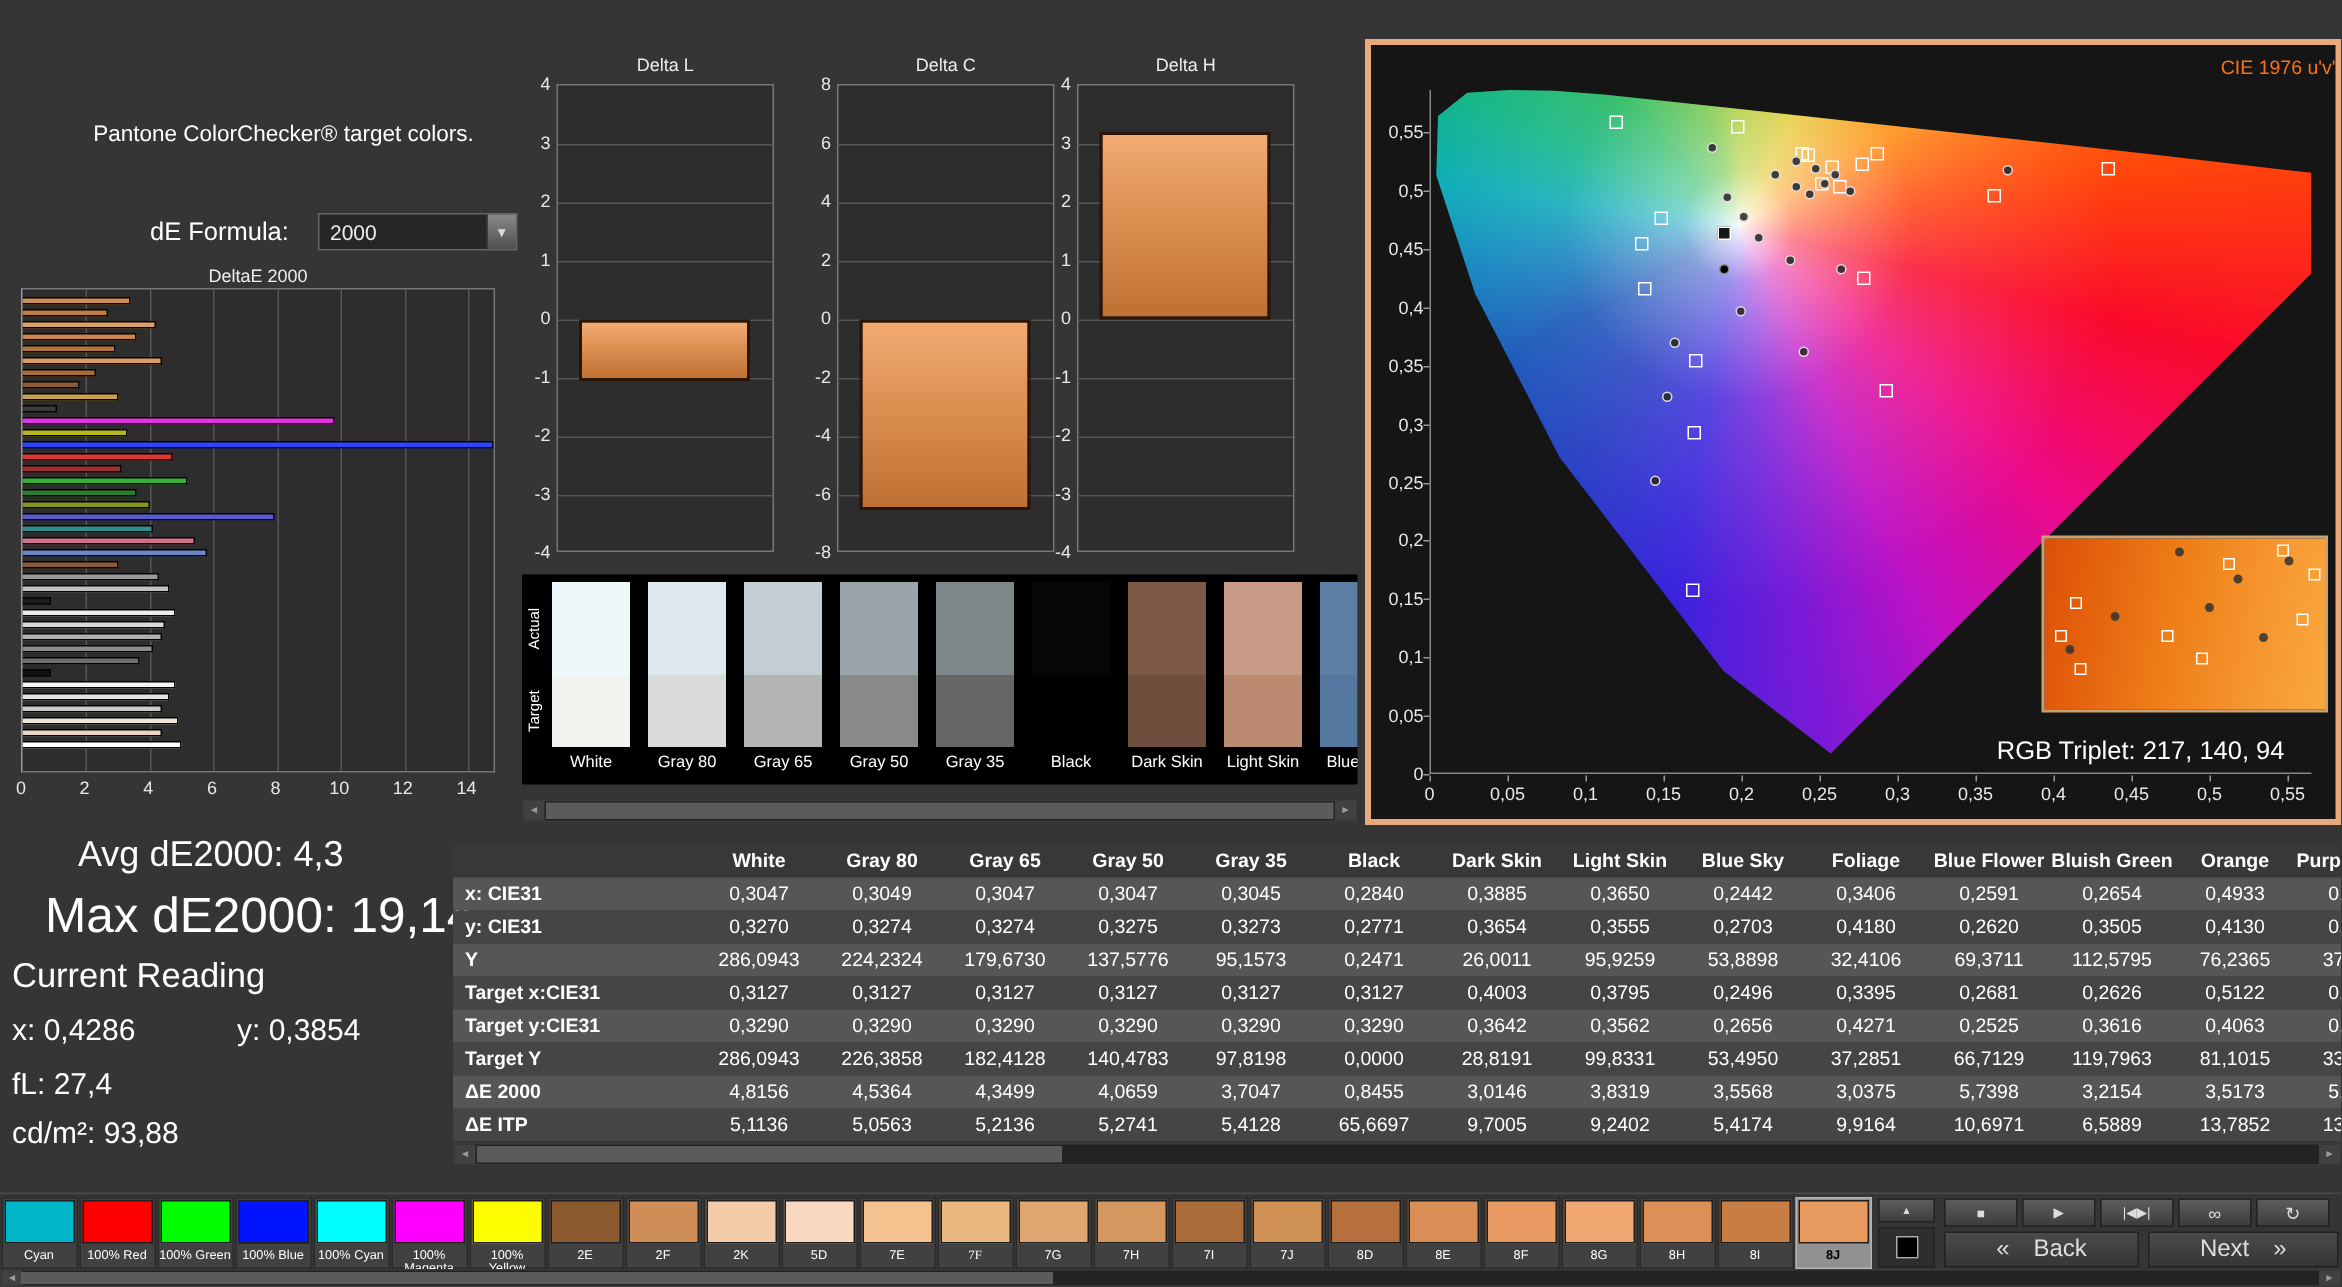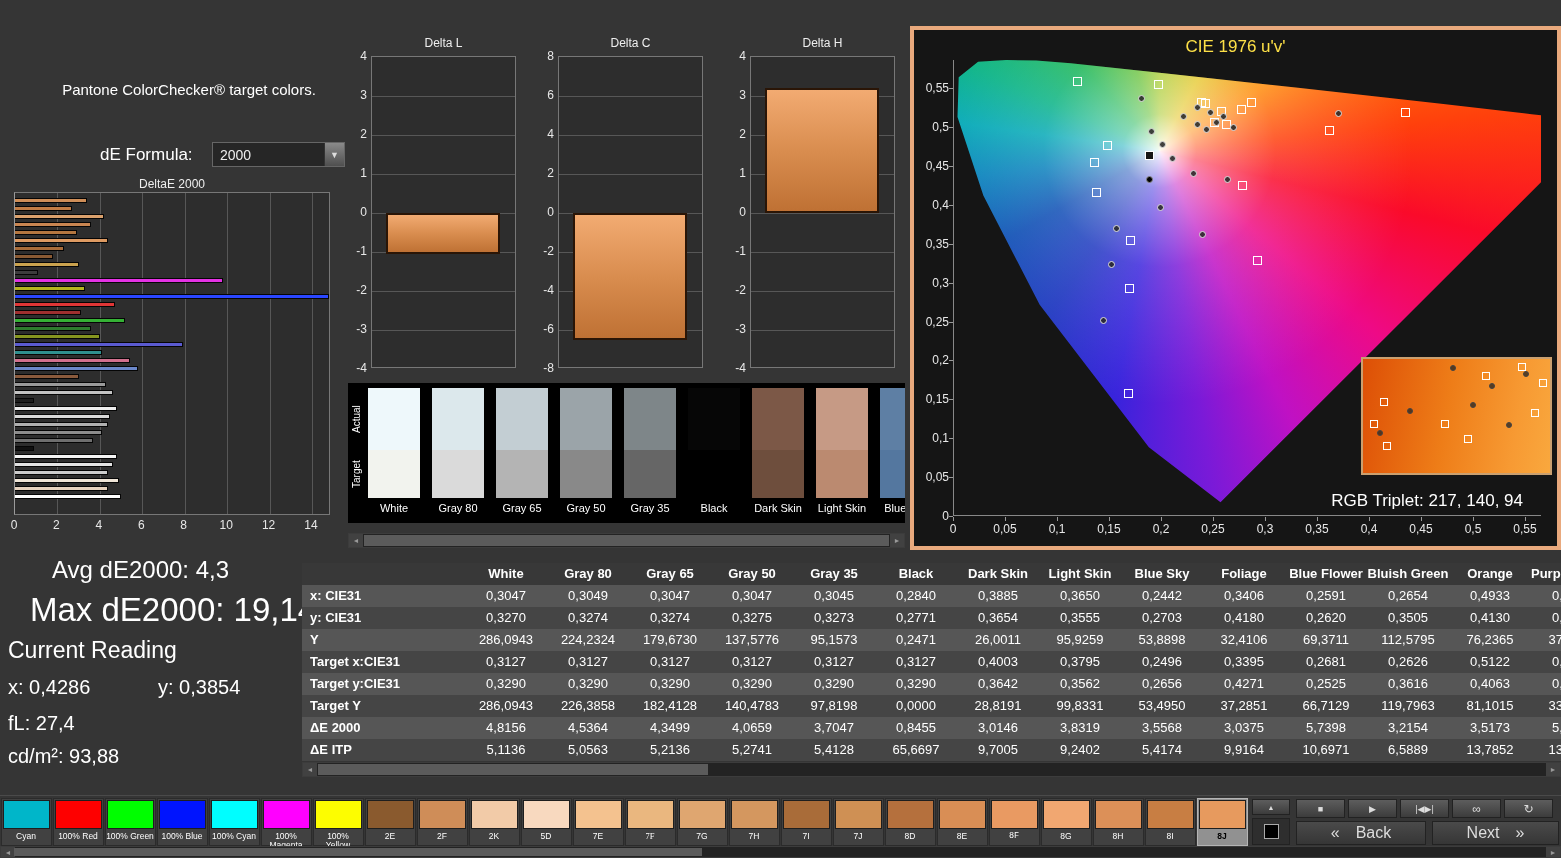--- a/index.html
+++ b/index.html
@@ -22,21 +22,21 @@
 #stat-avg{left:52px;top:556px;font-size:24px}
 #stat-max{left:30px;top:591px;font-size:33px}
 #stat-current{left:8px;top:637px;font-size:23px}
 #stat-x{left:8px;top:676px;font-size:20px}
 #stat-y{left:158px;top:676px;font-size:20px}
 #stat-fl{left:8px;top:712px;font-size:20px}
 #stat-cd{left:8px;top:745px;font-size:20px}
 .delta-chart{position:absolute;top:36px;width:182px;height:345px}
 #delta-chart-1{left:335px}
 #delta-chart-2{left:522px}
-#delta-chart-3{left:714px}
+#delta-chart-3{left:682px}
 .dc-title{position:absolute;left:36px;top:0;width:145px;text-align:center;font-size:12px;color:#eee}
 .dc-plot{position:absolute;left:36px;top:20px;width:145px;height:312px;background:#2d2d2d;border:1px solid #777;overflow:hidden}
 .hgrid{position:absolute;left:0;right:0;height:1px;background:#575757}
 .dc-ylab{position:absolute;left:0;width:32px;text-align:right;font-size:12px;color:#e8e8e8}
 .dc-bar{position:absolute;left:14px;width:114px;background:linear-gradient(180deg,#f2ab72,#d98d4f 50%,#bf7134);border:2px solid #2a1506}
 #swatch-strip{left:348px;top:383px;width:557px;height:140px;background:#000;overflow:hidden}
 .strip-rowlab{position:absolute;left:3px;width:12px;writing-mode:vertical-rl;transform:rotate(180deg);font-size:10px;color:#fff;text-align:center}
 #rowlab-actual{top:5px;height:62px}
 #rowlab-target{top:67px;height:48px}
 .patch-block{position:absolute;width:52px}
@@ -46,21 +46,21 @@
 .hscroll .arrow.left{left:0}
 .hscroll .arrow.right{right:0}
 .hscroll .thumb{position:absolute;top:1px;bottom:1px;background:#5b5b5b;cursor:pointer}
 #strip-scroll{left:348px;top:533px;width:557px;height:15px}
 #strip-scroll .thumb{left:15px;width:525px}
 #table-scroll{left:302px;top:762px;width:1259px;height:15px}
 #table-scroll .thumb{left:15px;width:390px}
 #bottom-scroll{left:0;top:846px;width:1561px;height:12px}
 #bottom-scroll .thumb{left:13px;width:688px}
 #cie-box{left:910px;top:26px;width:651px;height:524px;background:#151515;border:4px solid #e9a97d}
-#cie-title{position:absolute;left:0;top:7px;width:100%;text-align:center;font-size:17px;color:#fde047}
+#cie-title{position:absolute;left:0;top:7px;width:100%;text-align:right;font-size:13px;color:#f97316}
 #cie-plot{position:absolute;left:39px;top:30px;width:588px;height:456px;border-left:1px solid #888;border-bottom:1px solid #888;overflow:hidden}
 #cie-locus{position:absolute;inset:0;
 background:conic-gradient(from 0deg at 35% 20%,#9cc414 0deg,#e2c00e 28deg,#ff8c0a 58deg,#ff400c 84deg,#fa0a2a 104deg,#ee0a86 130deg,#bf11c4 154deg,#7a1ad8 171deg,#3823dc 190deg,#1c35c0 214deg,#0b4cb4 240deg,#0781bc 262deg,#02a8b6 278deg,#06b284 294deg,#16b44e 318deg,#52ba22 344deg,#9cc414 360deg);
 clip-path:polygon(45.4% 97.2%,33.2% 85.1%,14.6% 53.8%,5% 29.8%,0.6% 12.5%,0.8% 3.8%,4.1% 0.4%,8.9% 0%,14% 0.1%,19.9% 0.7%,35.8% 2.9%,58.6% 6.1%,83% 9.6%,98.4% 11.9%,110.3% 13.6%)}
 #cie-locus::after{content:"";position:absolute;inset:0;background:radial-gradient(circle at 35% 20%,rgba(255,255,255,.95),rgba(255,255,255,.5) 7%,rgba(255,255,255,.16) 22%,rgba(255,255,255,0) 48%)}
 .cie-ylab{position:absolute;width:34px;text-align:right;font-size:12px;color:#e8e8e8}
 .cie-xlab{position:absolute;width:34px;text-align:center;font-size:12px;color:#e8e8e8}
 .tickmark{position:absolute;background:#999}
 .pt-sq{position:absolute;width:9px;height:9px;border:1px solid #fff}
 .pt-sq.filled{background:#161616}
@@ -629,21 +629,21 @@
           <div class="lbl">7J</div>
         </div>
         <div class="tb-swatch" style="left: 885px;">
           <div class="blk" style="background: rgb(181, 112, 61);"></div>
           <div class="lbl">8D</div>
         </div>
         <div class="tb-swatch" style="left: 937px;">
           <div class="blk" style="background: rgb(217, 142, 85);"></div>
           <div class="lbl">8E</div>
         </div>
-        <div class="tb-swatch" style="left: 989px; font-family: Liberation Mono, monospace;">
+        <div class="tb-swatch" style="left: 989px;">
           <div class="blk" style="background: rgb(233, 154, 98);"></div>
           <div class="lbl">8F</div>
         </div>
         <div class="tb-swatch" style="left: 1041px;">
           <div class="blk" style="background: rgb(241, 167, 113);"></div>
           <div class="lbl">8G</div>
         </div>
         <div class="tb-swatch" style="left: 1093px;">
           <div class="blk" style="background: rgb(220, 144, 88);"></div>
           <div class="lbl">8H</div>

